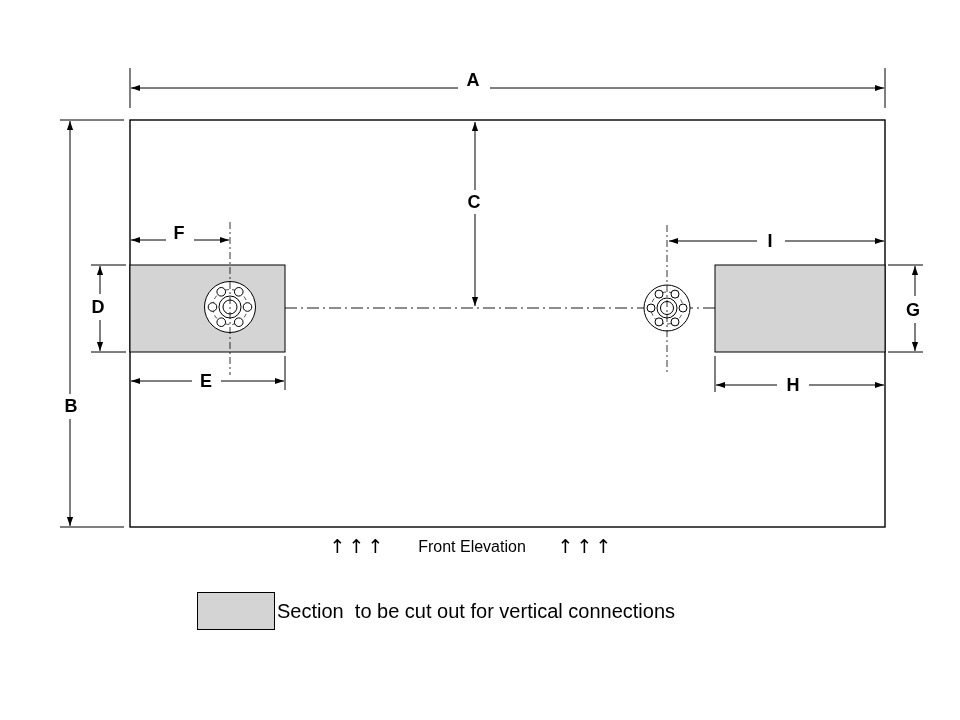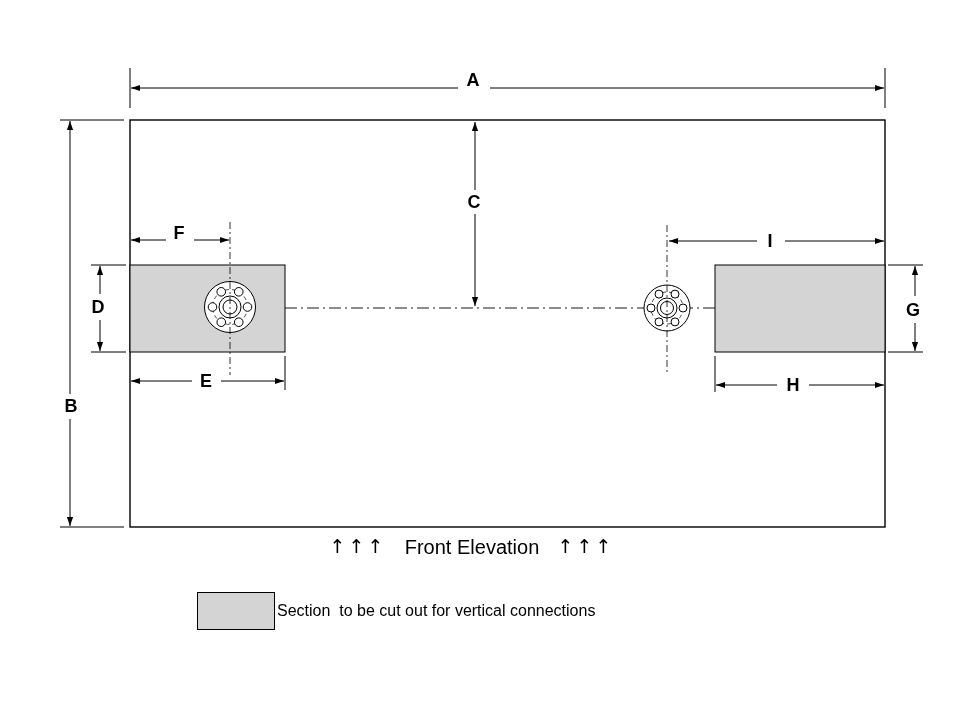--- a/index.html
+++ b/index.html
@@ -28,41 +28,41 @@
     position:absolute;
     transform:translate(-50%,-50%);
     font-size:18px;
     font-weight:bold;
     line-height:1;
     white-space:nowrap;
   }
   .caption-text{
     position:absolute;
     transform:translate(-50%,-50%);
-    font-size:20px;
+    font-size:16px;
     line-height:1;
     white-space:pre;
   }
   .arrows{
     position:absolute;
     transform:translate(-50%,-50%);
     font-size:19px;
     letter-spacing:3px;
     line-height:1;
     font-family:"DejaVu Sans", sans-serif;
   }
   .legend-swatch{
     position:absolute;
     background:var(--cutout);
     border:1px solid var(--line);
   }
   .legend-text{
     position:absolute;
     transform:translate(0,-50%);
-    font-size:16px;
+    font-size:20px;
     line-height:1;
     white-space:pre;
   }
 </style>
 </head>
 <body>
 
 <div id="stage">
 
   <svg id="linework" width="960" height="720" viewBox="0 0 960 720">

